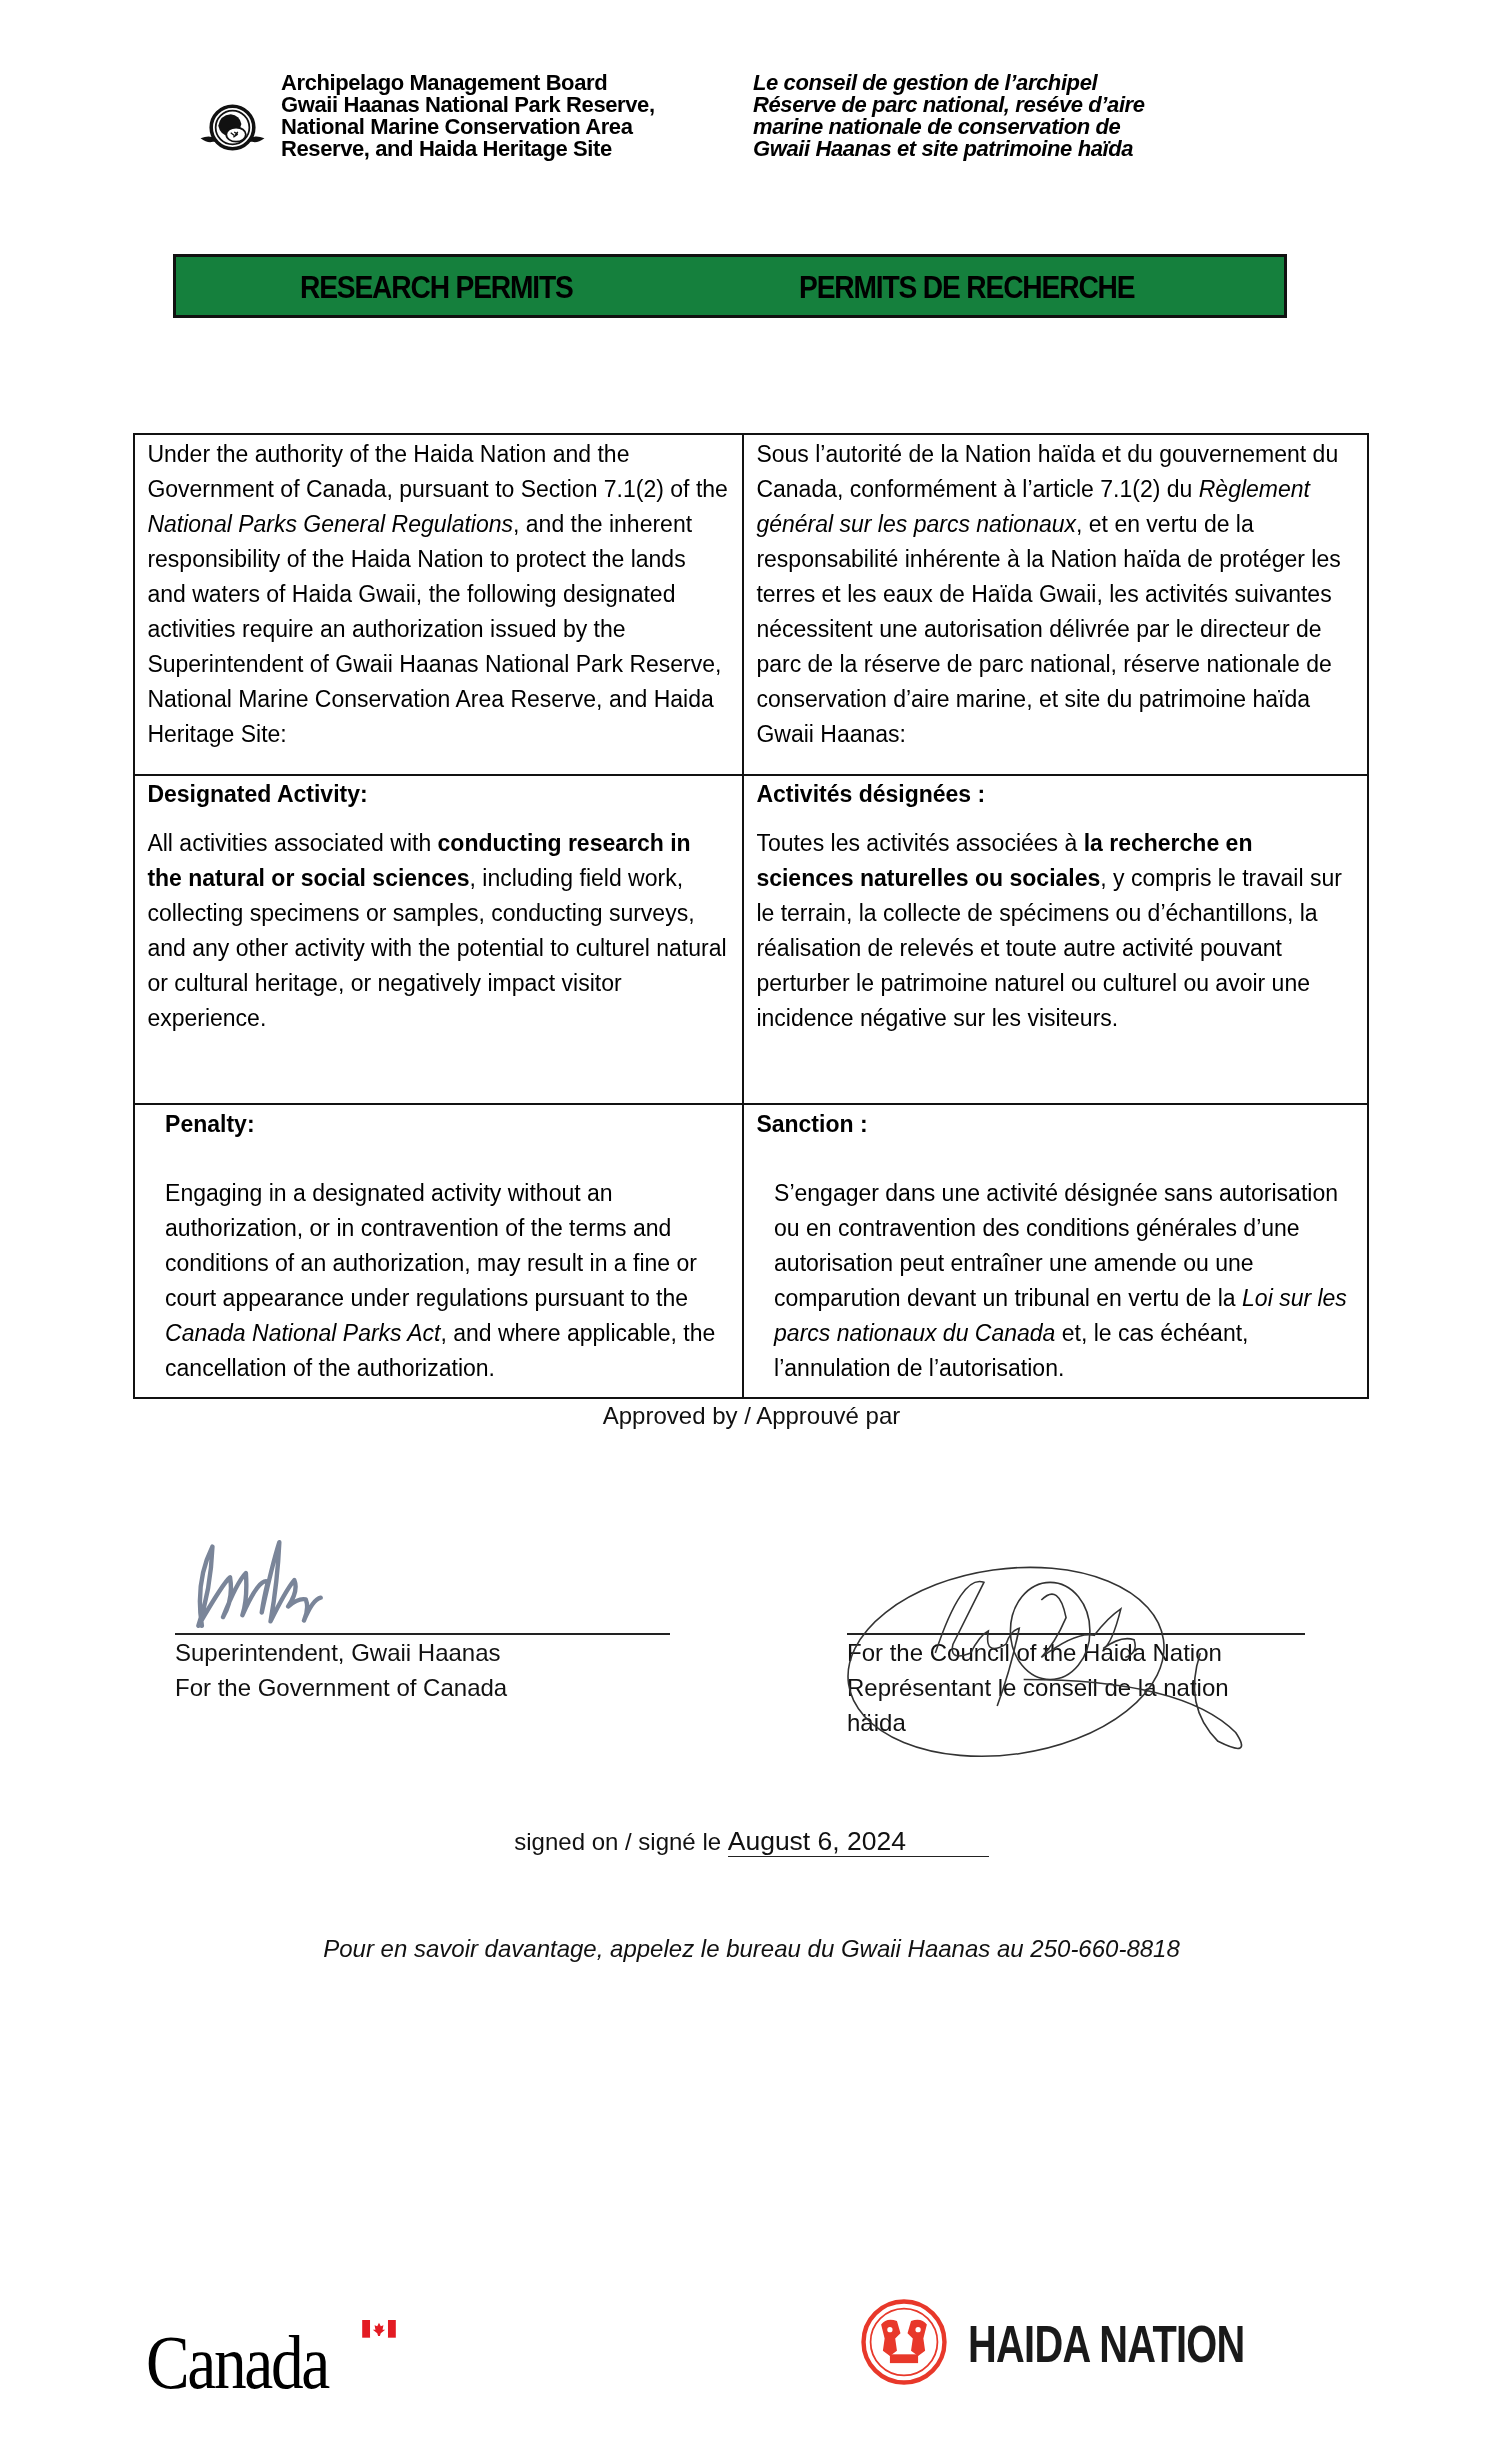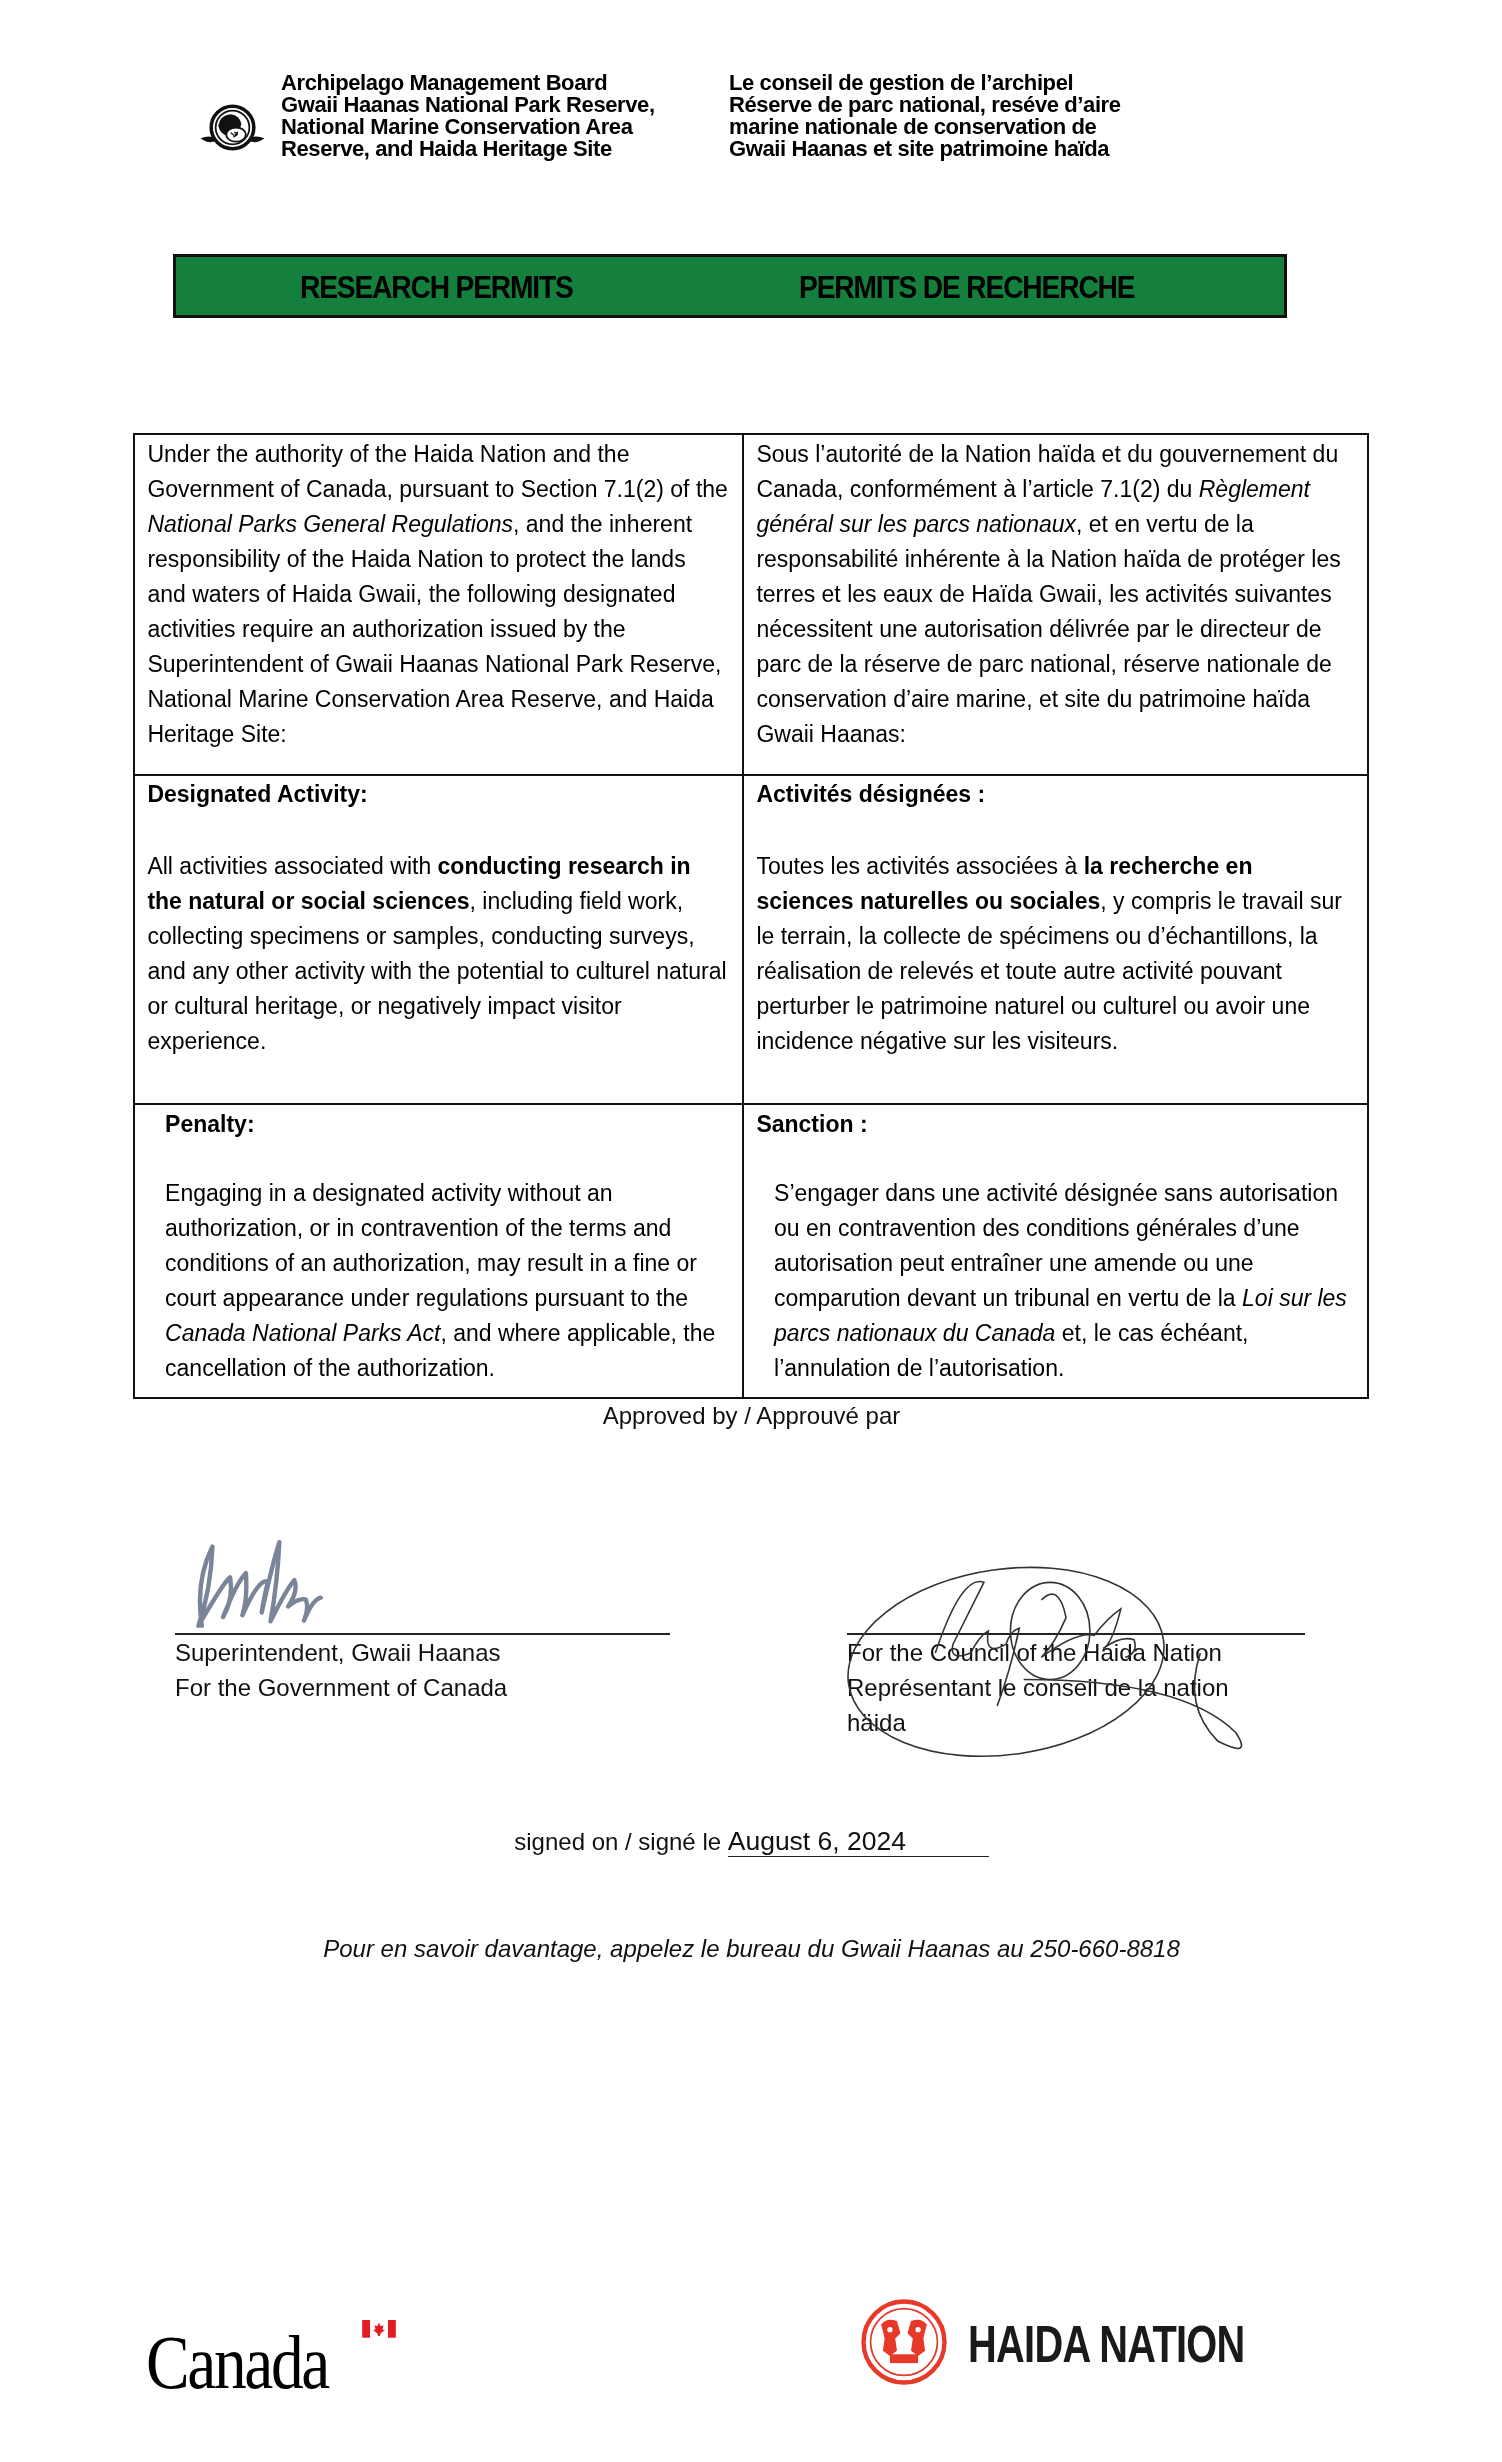--- a/index.html
+++ b/index.html
@@ -4,21 +4,21 @@
 <style>
   html, body { margin: 0; padding: 0; background: #ffffff; }
   body {
     width: 1503px; height: 2462px; position: relative; overflow: hidden;
     font-family: "Liberation Sans", sans-serif; color: #111;
   }
   .header { position: absolute; top: 72px; left: 193px; width: 1061px; height: 97px; }
   .beaver-logo { position: absolute; left: 3.5px; top: 26.5px; width: 71px; height: 57px; }
   .hdr-col { position: absolute; top: 0; font-family: "Liberation Sans", sans-serif; font-weight: bold; font-size: 22px; line-height: 22px; letter-spacing: -0.4px; color: #000; }
   .hdr-en { left: 88px; }
-  .hdr-fr { left: 536px; }
+  .hdr-fr { left: 560px; font-style: italic; }
   .hdr-col div { white-space: nowrap; }
 
   .banner {
     position: absolute; left: 173px; top: 254px; width: 1114px; height: 64px;
     background: #15803d; border: 3.5px solid #111; box-sizing: border-box;
     font-family: "Liberation Sans", sans-serif; font-weight: bold; font-size: 32px; color: #000;
   }
   .banner span { position: absolute; top: 12.4px; letter-spacing: -1.3px; transform: scaleX(0.88); transform-origin: left center; white-space: nowrap; }
   .banner .b-en { left: 124px; }
   .banner .b-fr { left: 623px; }
@@ -27,21 +27,21 @@
     position: absolute; left: 133px; top: 433px; width: 1234px;
     border-collapse: collapse; table-layout: fixed;
     font-family: "Liberation Sans", sans-serif; font-size: 23px; line-height: 35px; color: #000;
   }
   .permit-table td { border: 2.7px solid #111; vertical-align: top; padding: 1.8px 12.4px 8.8px 12.4px; }
   .permit-table col.c1 { width: 609px; }
   .permit-table col.c2 { width: 625px; }
   .permit-table tr.r1 td { height: 328px; }
   .permit-table tr.r2 td { height: 317px; }
   .permit-table tr.r3 td { height: 281px; }
-  .cell-heading { font-weight: bold; margin-bottom: 37px; }
+  .cell-heading { font-weight: bold; margin-bottom: 14px; }
   .pen-indent { padding-left: 17.7px; }
   .pen-indent-fr { padding-left: 17.7px; }
   .pen-heading { margin-bottom: 34px; }
   p { margin: 0; }
 
   .approved { position: absolute; top: 1398px; left: 0; width: 1503px; text-align: center; font-size: 24px; line-height: 35px; }
 
   .sig-block { position: absolute; font-size: 24px; line-height: 35px; }
   .sig-left { left: 175px; top: 1529px; width: 513px; }
   .sig-right { left: 847px; top: 1529px; width: 530px; }

